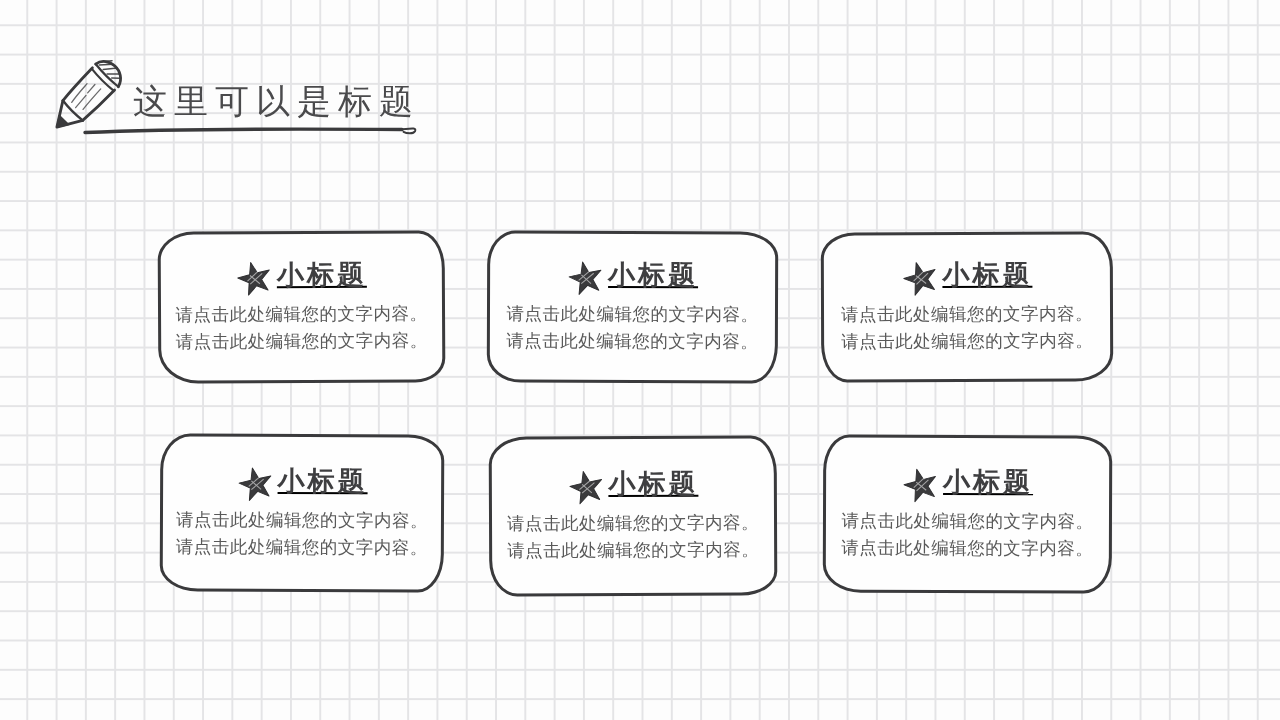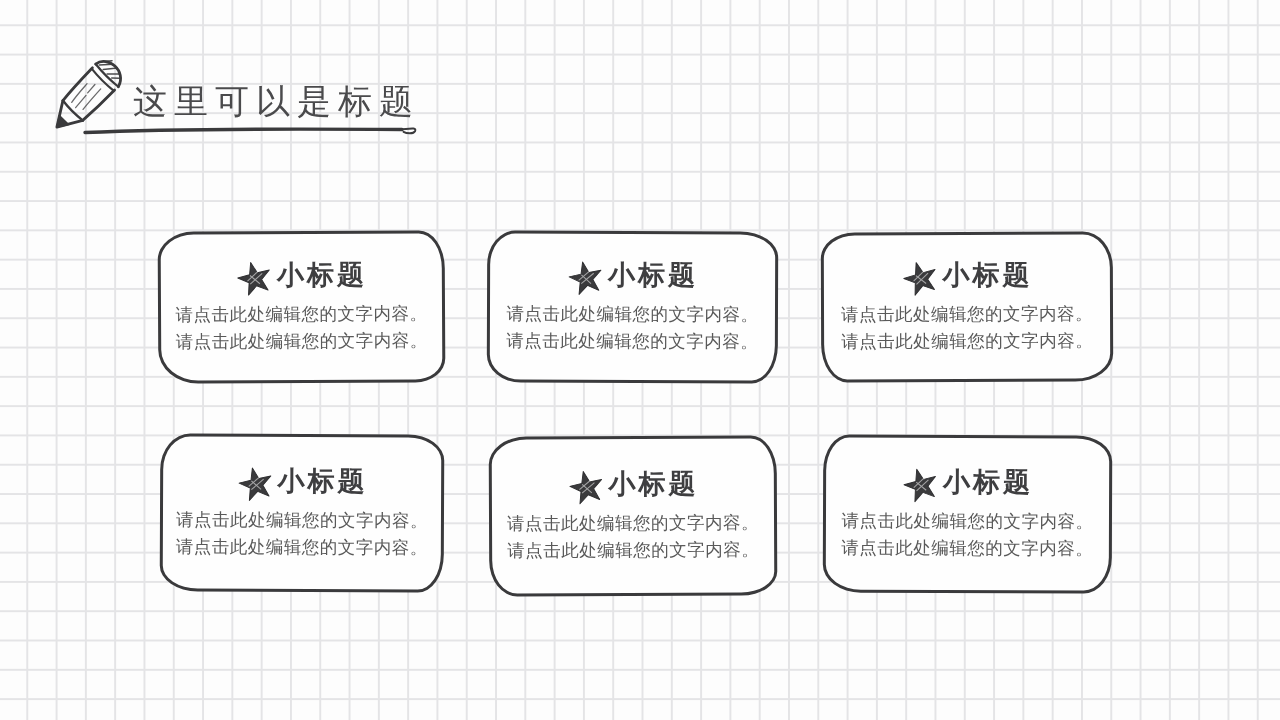--- a/index.html
+++ b/index.html
@@ -47,20 +47,21 @@
     border-radius:34px 30px 38px 26px / 26px 36px 28px 38px;transform:rotate(-0.2deg);}
   .card-4{left:160px;top:434px;width:284px;height:158px;
     border-radius:30px 36px 26px 38px / 36px 26px 38px 26px;transform:rotate(0.25deg);}
   .card-5{left:489px;top:436px;width:288px;height:160px;
     border-radius:38px 26px 36px 28px / 28px 38px 24px 36px;transform:rotate(-0.25deg);}
   .card-6{left:823px;top:435px;width:289px;height:158px;
     border-radius:26px 36px 28px 38px / 36px 26px 36px 28px;transform:rotate(0.2deg);}
   .card-head{
     display:flex;align-items:center;justify-content:center;
     margin-bottom:7px;
+    text-decoration:underline;
   }
   .star{width:38px;height:38px;margin-right:3px;flex:0 0 auto;position:relative;top:2px;}
   .card-title{
     font-size:27px;font-weight:700;color:#3e3e40;letter-spacing:3px;
     line-height:34px;white-space:nowrap;
   }
   .card-body{
     text-align:center;font-size:17.5px;line-height:27px;color:#595959;
     letter-spacing:0.5px;
   }

